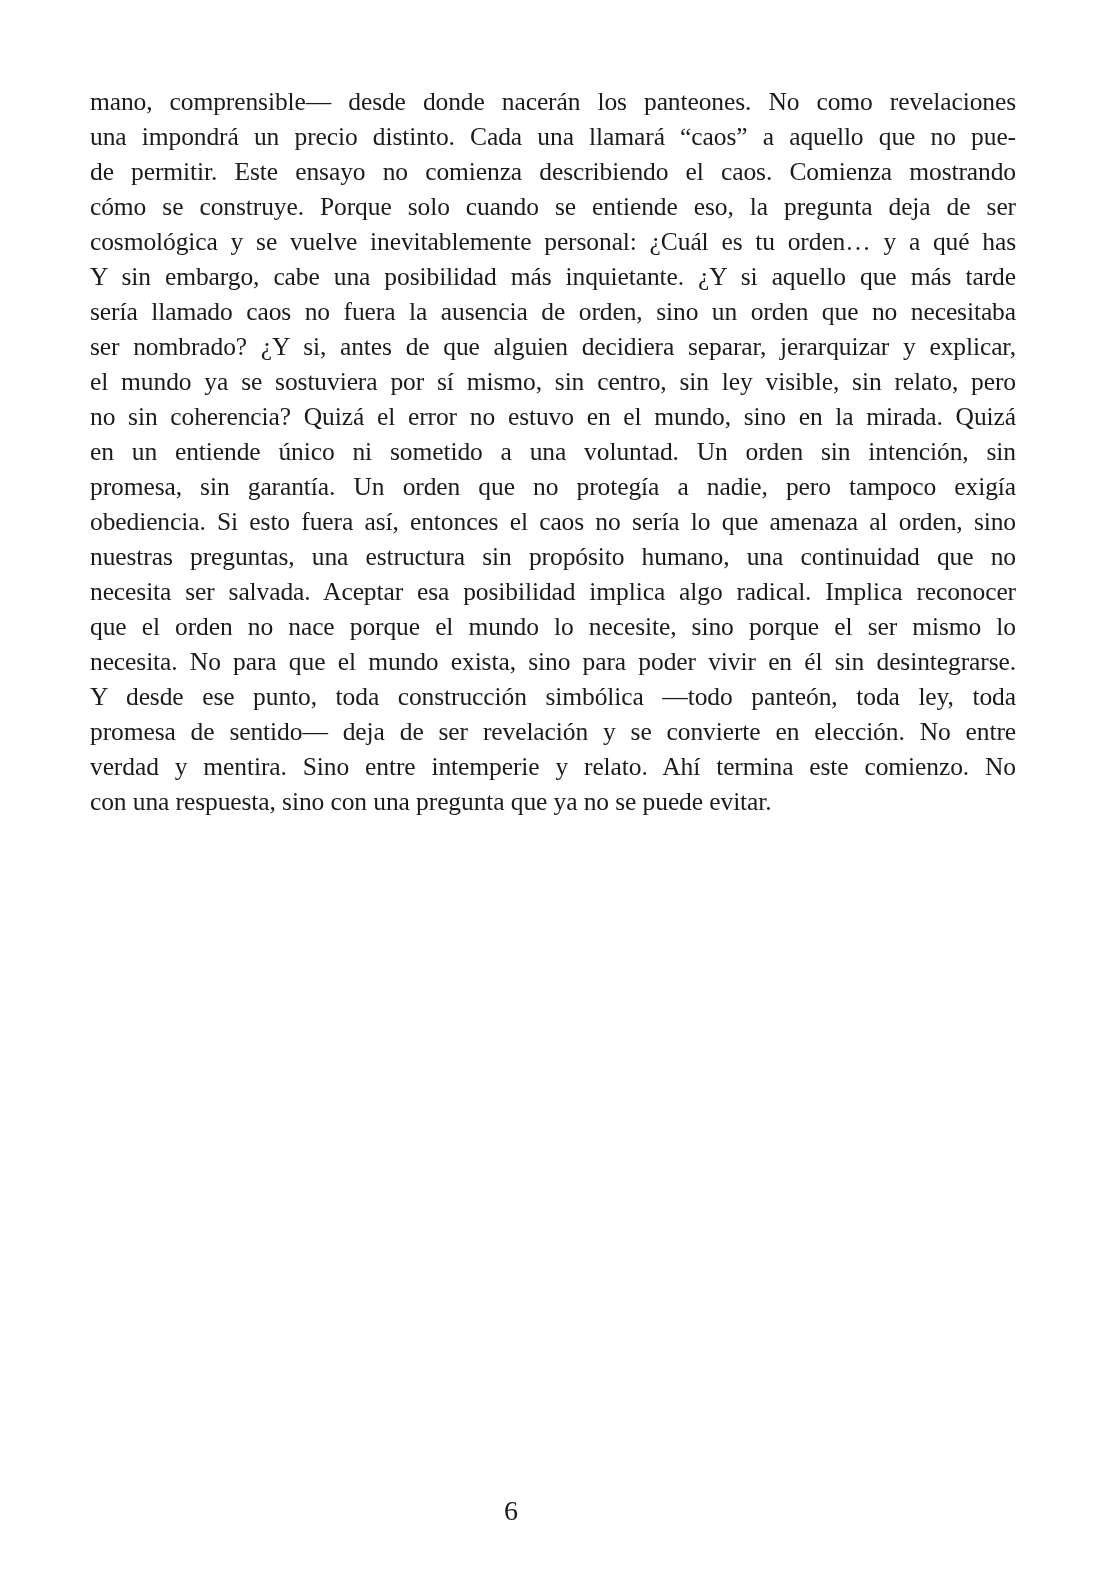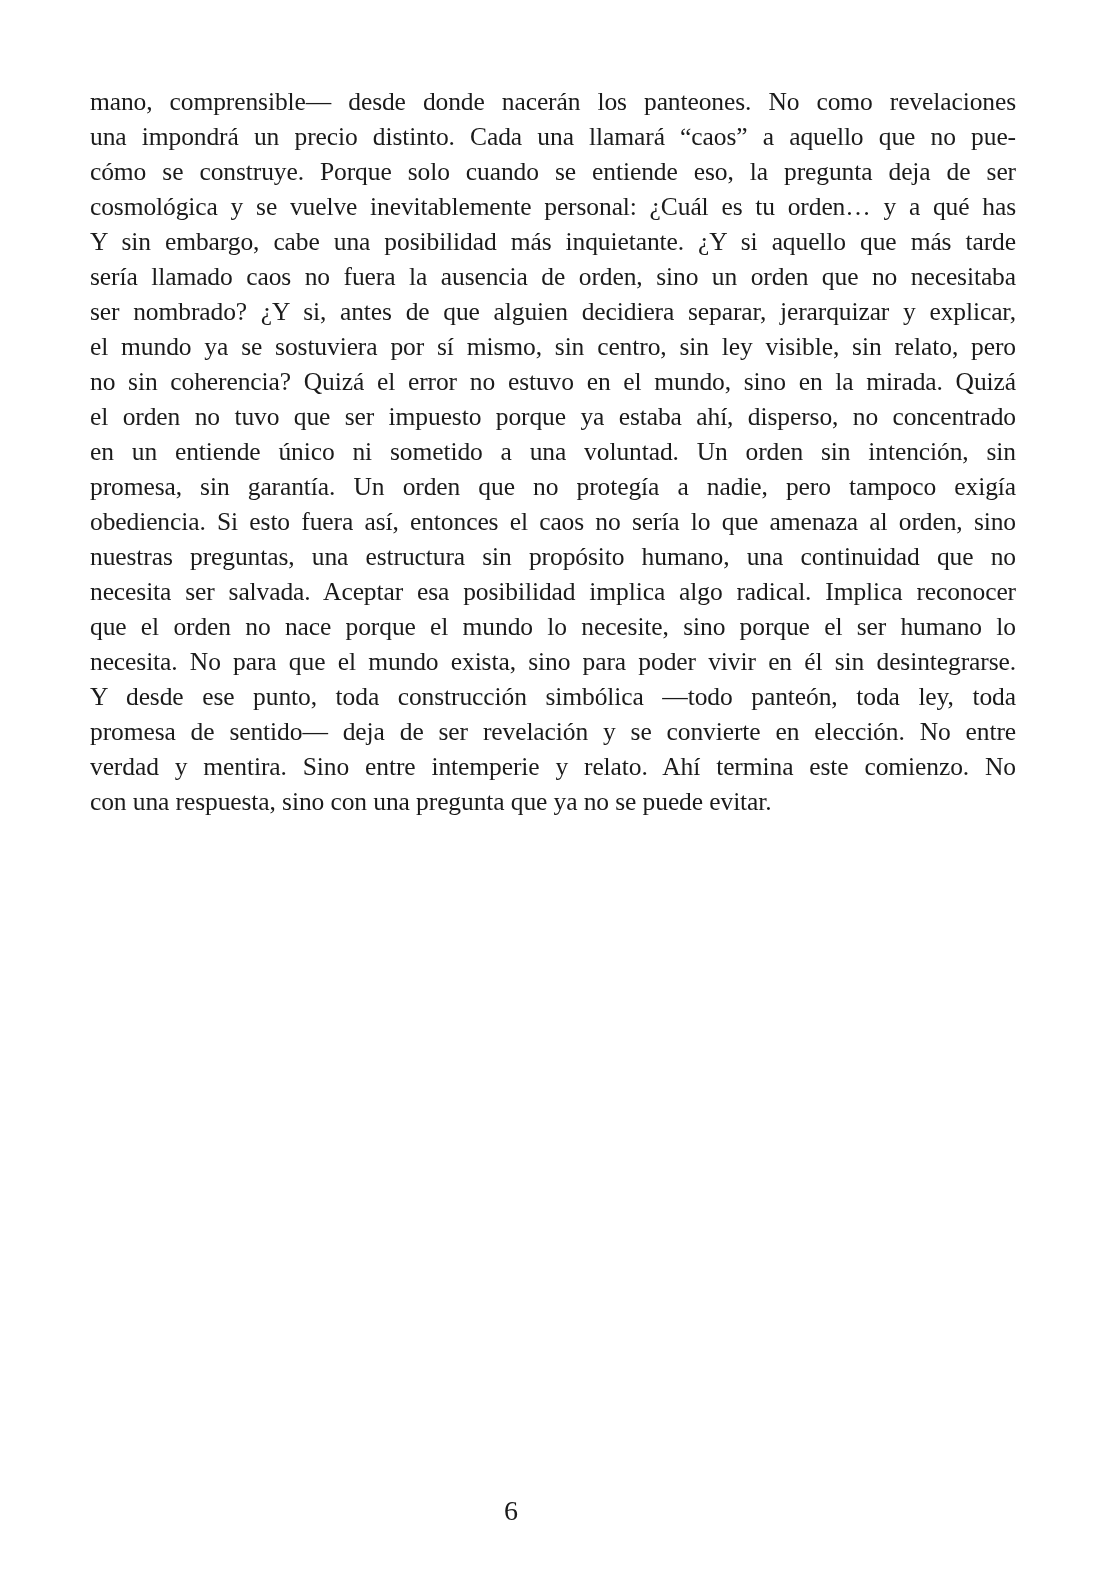--- a/index.html
+++ b/index.html
@@ -49,36 +49,36 @@
   }
 </style>
 </head>
 <body>
 
 <div class="page">
   <div class="text-block">
       <div class="paragraph">
         <div class="text-line">mano, comprensible— desde donde nacerán los panteones. No como revelaciones</div>
         <div class="text-line">una impondrá un precio distinto. Cada una llamará “caos” a aquello que no pue-</div>
+        <div class="text-line">de permitir. Este ensayo no comienza describiendo el caos. Comienza mostrando</div>
         <div class="text-line">cómo se construye. Porque solo cuando se entiende eso, la pregunta deja de ser</div>
         <div class="text-line">cosmológica y se vuelve inevitablemente personal: ¿Cuál es tu orden… y a qué has</div>
       </div>
       <div class="paragraph">
         <div class="text-line">Y sin embargo, cabe una posibilidad más inquietante. ¿Y si aquello que más tarde</div>
         <div class="text-line">sería llamado caos no fuera la ausencia de orden, sino un orden que no necesitaba</div>
         <div class="text-line">ser nombrado? ¿Y si, antes de que alguien decidiera separar, jerarquizar y explicar,</div>
         <div class="text-line">el mundo ya se sostuviera por sí mismo, sin centro, sin ley visible, sin relato, pero</div>
         <div class="text-line">no sin coherencia? Quizá el error no estuvo en el mundo, sino en la mirada. Quizá</div>
-        <div class="text-line">el orden no tuvo que ser impuesto porque ya estaba ahí, disperso, no concentrado</div>
         <div class="text-line">en un entiende único ni sometido a una voluntad. Un orden sin intención, sin</div>
         <div class="text-line">promesa, sin garantía. Un orden que no protegía a nadie, pero tampoco exigía</div>
         <div class="text-line">obediencia. Si esto fuera así, entonces el caos no sería lo que amenaza al orden, sino</div>
         <div class="text-line">nuestras preguntas, una estructura sin propósito humano, una continuidad que no</div>
         <div class="text-line">necesita ser salvada. Aceptar esa posibilidad implica algo radical. Implica reconocer</div>
-        <div class="text-line">que el orden no nace porque el mundo lo necesite, sino porque el ser humano lo</div>
+        <div class="text-line">que el orden no nace porque el mundo lo necesite, sino porque el ser mismo lo</div>
         <div class="text-line">necesita. No para que el mundo exista, sino para poder vivir en él sin desintegrarse.</div>
         <div class="text-line">Y desde ese punto, toda construcción simbólica —todo panteón, toda ley, toda</div>
         <div class="text-line">promesa de sentido— deja de ser revelación y se convierte en elección. No entre</div>
         <div class="text-line">verdad y mentira. Sino entre intemperie y relato. Ahí termina este comienzo. No</div>
         <div class="text-line last">con una respuesta, sino con una pregunta que ya no se puede evitar.</div>
       </div>
     </div>
   <div class="page-number">6</div>
 </div>
 

